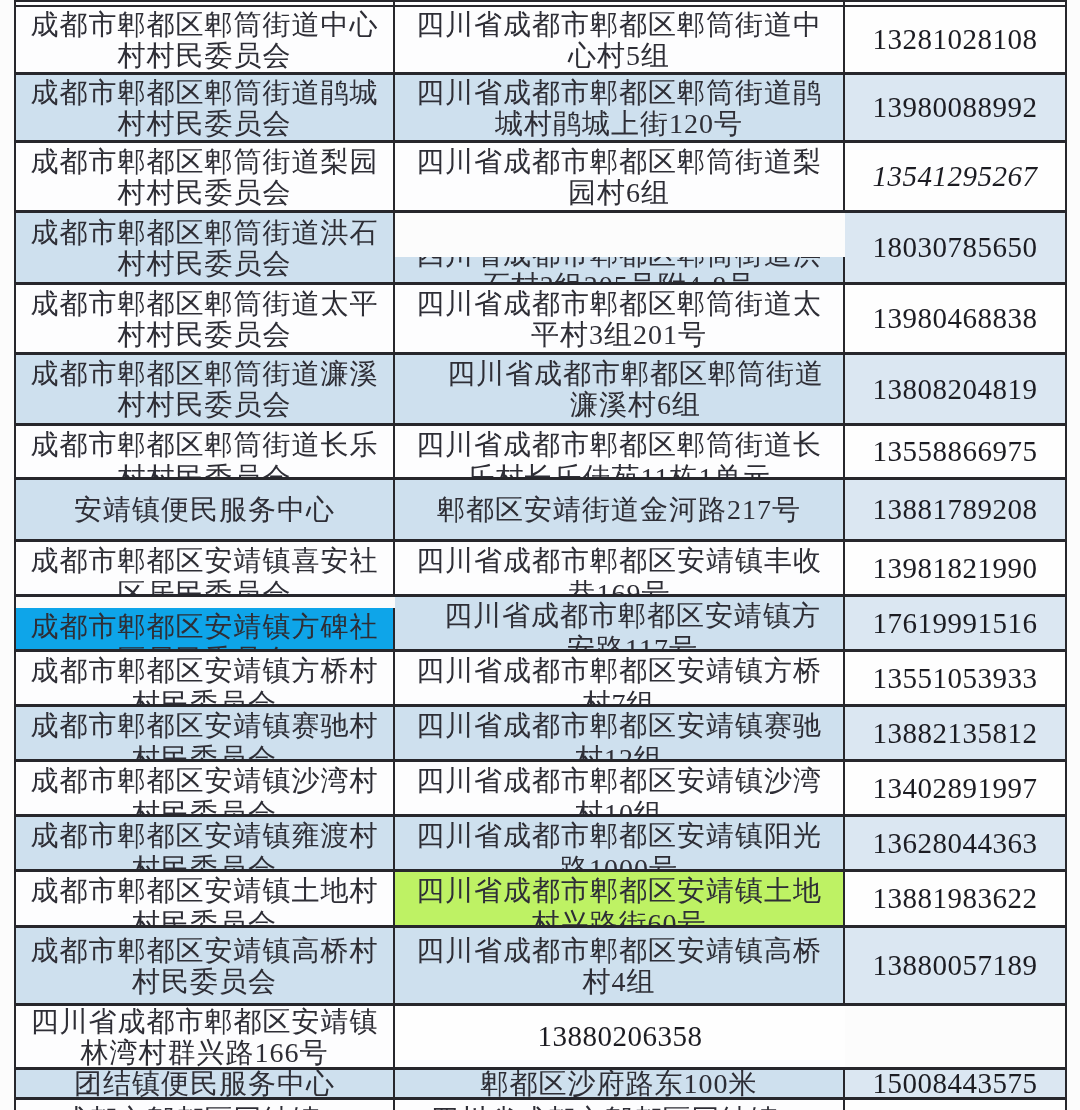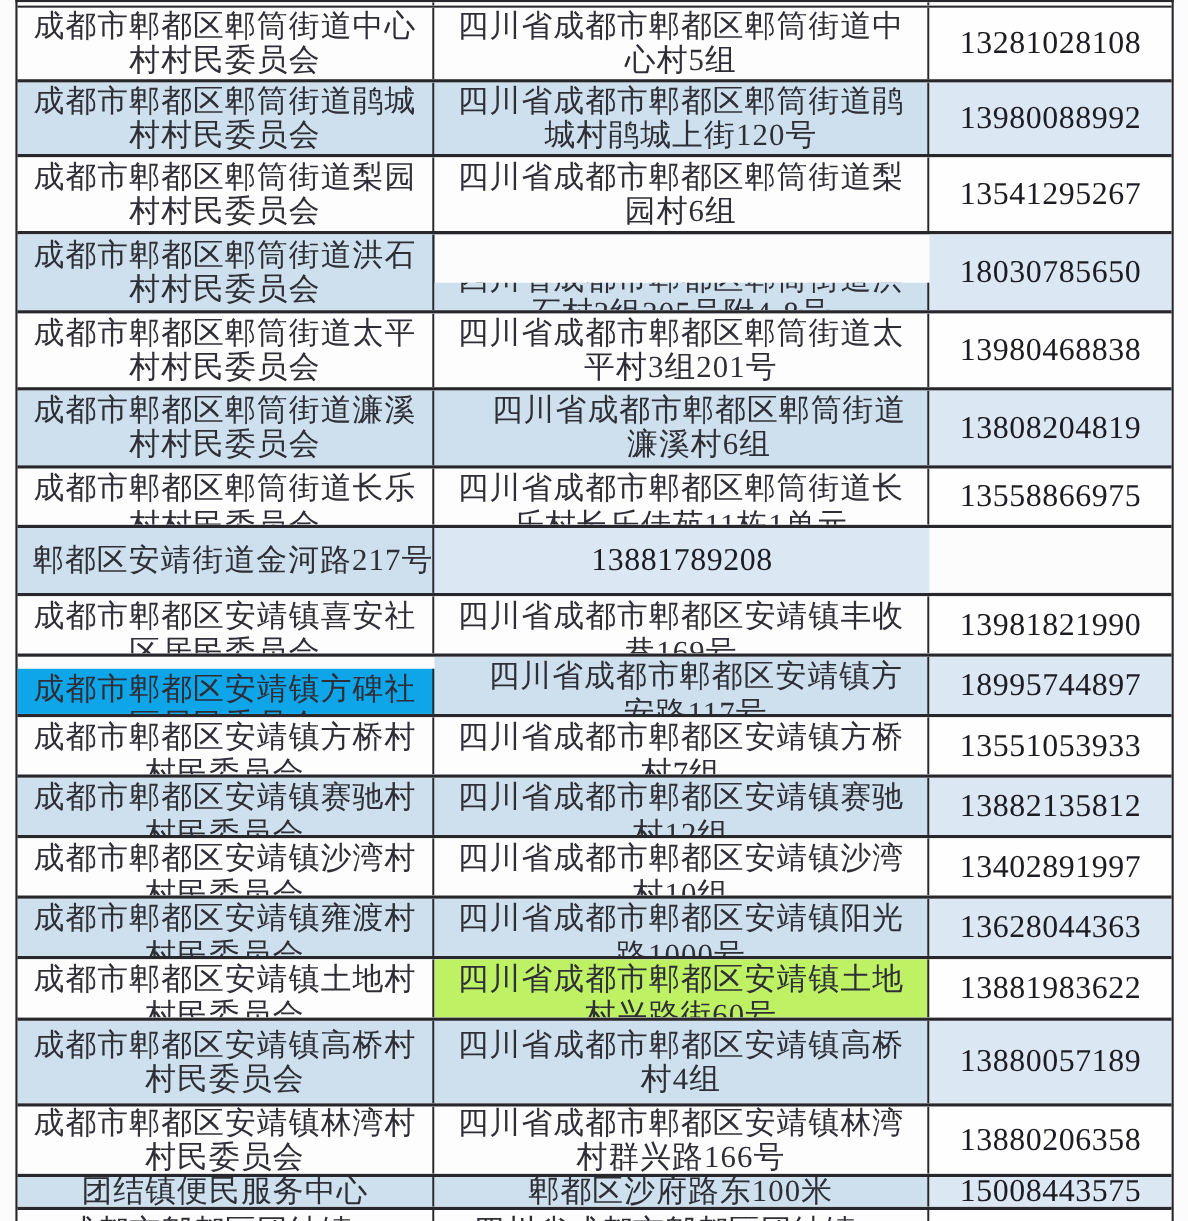--- a/index.html
+++ b/index.html
@@ -81,21 +81,21 @@
       <div class="cell phone" style="background: rgb(254, 254, 254);">13281028108</div>
     </div>
     <div class="row full" style="height: 68px;">
       <div class="cell name" style="background: rgb(206, 224, 238);">成都市郫都区郫筒街道鹃城村村民委员会</div>
       <div class="cell addr" style="background: rgb(206, 224, 238);">四川省成都市郫都区郫筒街道鹃城村鹃城上街120号</div>
       <div class="cell phone" style="background: rgb(219, 231, 242);">13980088992</div>
     </div>
     <div class="row full" style="height: 70px;">
       <div class="cell name" style="background: rgb(253, 253, 254);">成都市郫都区郫筒街道梨园村村民委员会</div>
       <div class="cell addr" style="background: rgb(253, 253, 254);">四川省成都市郫都区郫筒街道梨园村6组</div>
-      <div class="cell phone" style="background: rgb(254, 254, 254);">13541295267</div>
+      <div class="cell phone" style="background: rgb(254, 254, 254); font-style: italic;">13541295267</div>
     </div>
     <div class="row full" style="height: 72px;">
       <div class="cell name" style="background: rgb(206, 224, 238);">成都市郫都区郫筒街道洪石村村民委员会</div>
       <div class="cell addr" style="background: rgb(206, 224, 238); margin-top: 44px;">四川省成都市郫都区郫筒街道洪石村3组305号附4-8号</div>
       <div class="cell phone" style="background: rgb(219, 231, 242);">18030785650</div>
     </div>
     <div class="row full" style="height: 70px;">
       <div class="cell name" style="background: rgb(253, 253, 254);">成都市郫都区郫筒街道太平村村民委员会</div>
       <div class="cell addr" style="background: rgb(253, 253, 254);">四川省成都市郫都区郫筒街道太平村3组201号</div>
       <div class="cell phone" style="background: rgb(254, 254, 254);">13980468838</div>
@@ -104,32 +104,33 @@
       <div class="cell name" style="background: rgb(206, 224, 238);">成都市郫都区郫筒街道濂溪村村民委员会</div>
       <div class="cell addr" style="background: rgb(206, 224, 238); padding-left: 47px;">四川省成都市郫都区郫筒街道濂溪村6组</div>
       <div class="cell phone" style="background: rgb(219, 231, 242);">13808204819</div>
     </div>
     <div class="row clipped" style="height: 54px;">
       <div class="cell name" style="background: rgb(253, 253, 254);">成都市郫都区郫筒街道长乐村村民委员会</div>
       <div class="cell addr" style="background: rgb(253, 253, 254);">四川省成都市郫都区郫筒街道长乐村长乐佳苑11栋1单元</div>
       <div class="cell phone" style="background: rgb(254, 254, 254);">13558866975</div>
     </div>
     <div class="row single" style="height: 62px;">
+      <div class="cell name" style="background: rgb(206, 224, 238);">安靖镇便民服务中心</div>
       <div class="cell addr" style="background: rgb(206, 224, 238);">郫都区安靖街道金河路217号</div>
       <div class="cell phone" style="background: rgb(219, 231, 242);">13881789208</div>
     </div>
     <div class="row clipped" style="height: 55px;">
       <div class="cell name" style="background: rgb(253, 253, 254);">成都市郫都区安靖镇喜安社区居民委员会</div>
       <div class="cell addr" style="background: rgb(253, 253, 254);">四川省成都市郫都区安靖镇丰收巷169号</div>
       <div class="cell phone" style="background: rgb(254, 254, 254);">13981821990</div>
     </div>
     <div class="row clipped" style="height: 55px;">
       <div class="cell name" style="background: #0ea5e9; margin-top: 11px;">成都市郫都区安靖镇方碑社区居民委员会</div>
       <div class="cell addr" style="background: rgb(206, 224, 238); padding-left: 41px;">四川省成都市郫都区安靖镇方安路117号</div>
-      <div class="cell phone" style="background: rgb(219, 231, 242);">18995744897</div>
+      <div class="cell phone" style="background: rgb(219, 231, 242);">17619991516</div>
     </div>
     <div class="row clipped" style="height: 55px;">
       <div class="cell name" style="background: rgb(253, 253, 254);">成都市郫都区安靖镇方桥村村民委员会</div>
       <div class="cell addr" style="background: rgb(253, 253, 254);">四川省成都市郫都区安靖镇方桥村7组</div>
       <div class="cell phone" style="background: rgb(254, 254, 254);">13551053933</div>
     </div>
     <div class="row clipped" style="height: 55px;">
       <div class="cell name" style="background: rgb(206, 224, 238);">成都市郫都区安靖镇赛驰村村民委员会</div>
       <div class="cell addr" style="background: rgb(206, 224, 238);">四川省成都市郫都区安靖镇赛驰村12组</div>
       <div class="cell phone" style="background: rgb(219, 231, 242);">13882135812</div>
@@ -148,21 +149,20 @@
       <div class="cell name" style="background: rgb(253, 253, 254);">成都市郫都区安靖镇土地村村民委员会</div>
       <div class="cell addr" style="background: #bef264;">四川省成都市郫都区安靖镇土地村兴路街60号</div>
       <div class="cell phone" style="background: rgb(254, 254, 254);">13881983622</div>
     </div>
     <div class="row full" style="height: 78px;">
       <div class="cell name" style="background: rgb(206, 224, 238);">成都市郫都区安靖镇高桥村村民委员会</div>
       <div class="cell addr" style="background: rgb(206, 224, 238);">四川省成都市郫都区安靖镇高桥村4组</div>
       <div class="cell phone" style="background: rgb(219, 231, 242);">13880057189</div>
     </div>
     <div class="row full" style="height: 64px;">
-      <div class="cell name" style="background: rgb(253, 253, 254);">成都市郫都区安靖镇林湾村村民委员会</div>
       <div class="cell addr" style="background: rgb(253, 253, 254);">四川省成都市郫都区安靖镇林湾村群兴路166号</div>
       <div class="cell phone" style="background: rgb(254, 254, 254);">13880206358</div>
     </div>
     <div class="row single" style="height: 30px;">
       <div class="cell name" style="background: rgb(206, 224, 238);">团结镇便民服务中心</div>
       <div class="cell addr" style="background: rgb(206, 224, 238);">郫都区沙府路东100米</div>
       <div class="cell phone" style="background: rgb(219, 231, 242);">15008443575</div>
     </div>
     <div class="row partial" style="height: 20px;">
       <div class="cell name" style="background: rgb(253, 253, 254);">成都市郫都区团结镇…</div>

